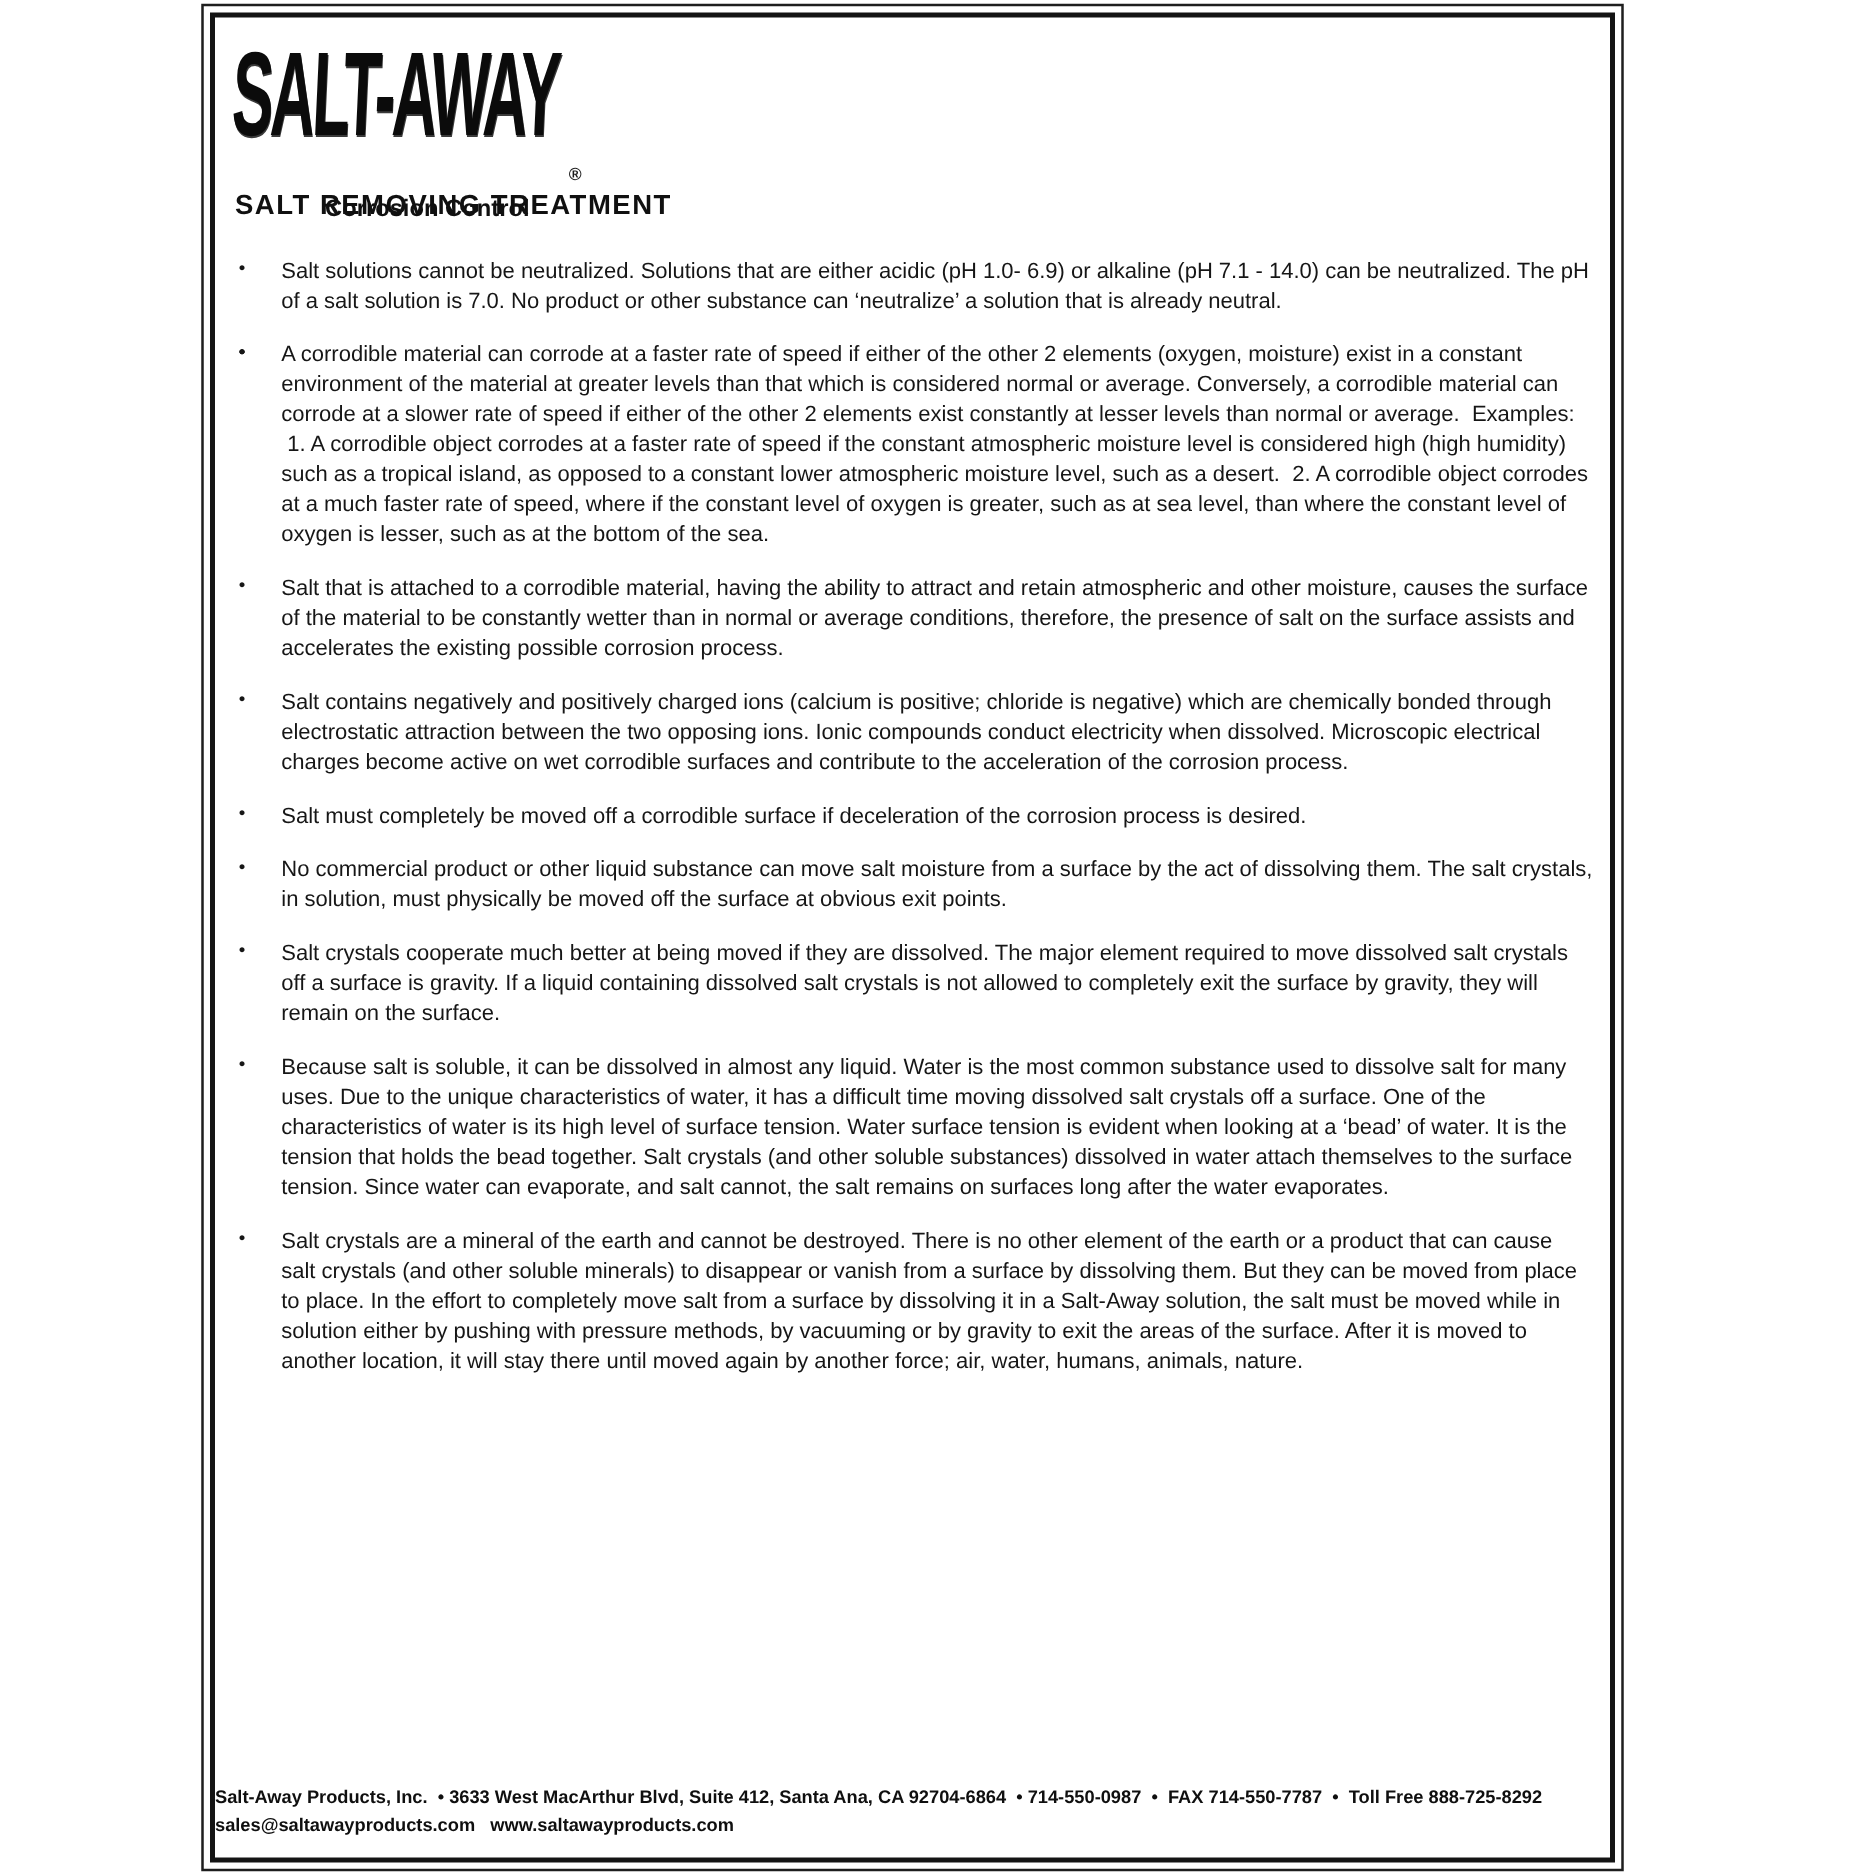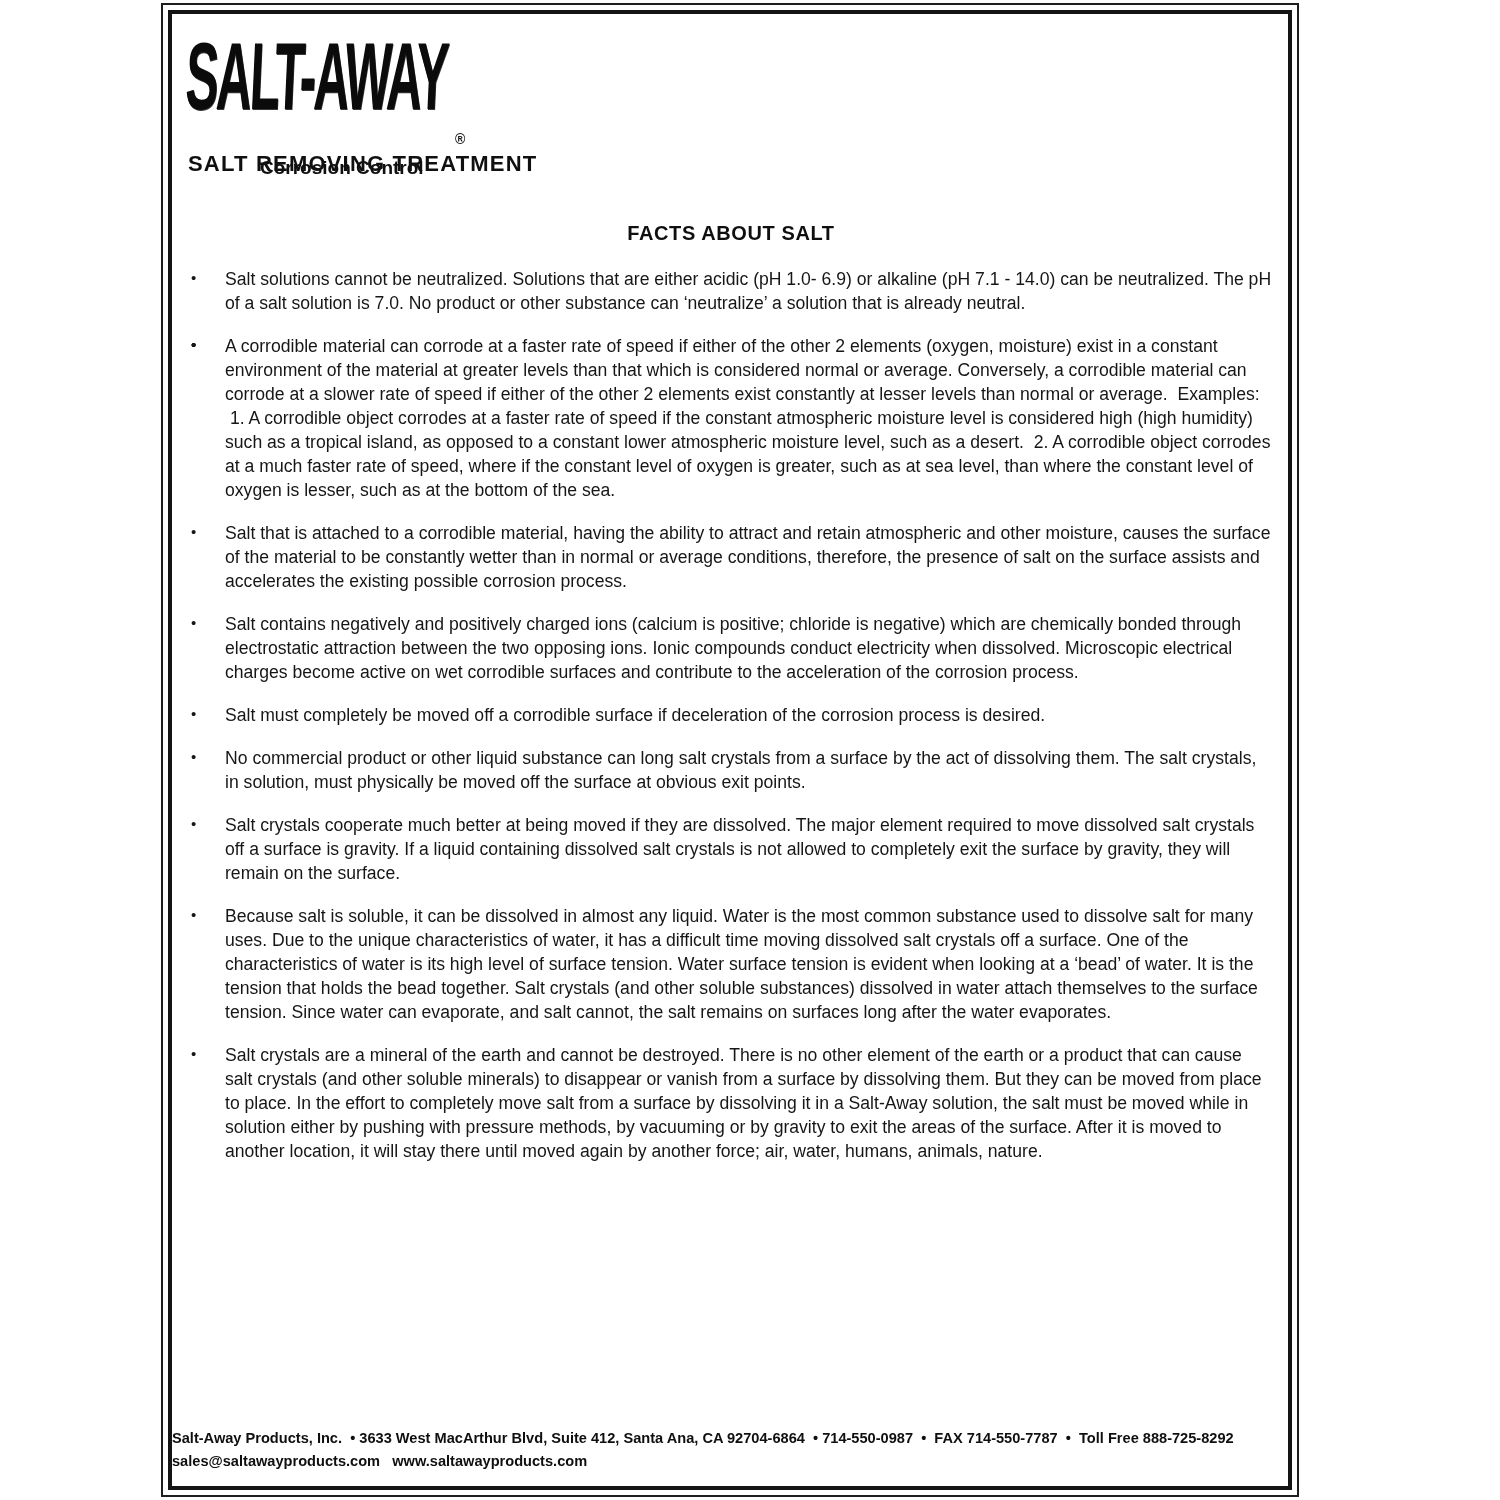--- a/index.html
+++ b/index.html
@@ -63,31 +63,30 @@
 
       <div class="header">
         <div class="logo-block">
           <div class="logo-word">SALT-AWAY</div>
           <div class="logo-sub">Corrosion Control</div>
           <div class="logo-reg">®</div>
           <div class="logo-tagline">SALT REMOVING TREATMENT</div>
         </div>
       </div>
 
-      <div class="doc-title">FACTS ABOUT SALT</div>
 
       <ul class="facts">
         <li><span class="marker">•</span><span class="fact-text">Salt solutions cannot be neutralized. Solutions that are either acidic (pH 1.0- 6.9) or alkaline (pH 7.1 - 14.0) can be neutralized. The pH of a salt solution is 7.0. No product or other substance can ‘neutralize’ a solution that is already neutral.</span></li>
         <li><span class="marker">•</span></li>
         <li><span class="marker">•</span></li>
         <li><span class="marker">•</span><span class="fact-text">A corrodible material can corrode at a faster rate of speed if either of the other 2 elements (oxygen, moisture) exist in a constant environment of the material at greater levels than that which is considered normal or average. Conversely, a corrodible material can corrode at a slower rate of speed if either of the other 2 elements exist constantly at lesser levels than normal or average. &nbsp;Examples: &nbsp;1. A corrodible object corrodes at a faster rate of speed if the constant atmospheric moisture level is considered high (high humidity) such as a tropical island, as opposed to a constant lower atmospheric moisture level, such as a desert. &nbsp;2. A corrodible object corrodes at a much faster rate of speed, where if the constant level of oxygen is greater, such as at sea level, than where the constant level of oxygen is lesser, such as at the bottom of the sea.</span></li>
         <li><span class="marker">•</span><span class="fact-text">Salt that is attached to a corrodible material, having the ability to attract and retain atmospheric and other moisture, causes the surface of the material to be constantly wetter than in normal or average conditions, therefore, the presence of salt on the surface assists and accelerates the existing possible corrosion process.</span></li>
         <li><span class="marker">•</span><span class="fact-text">Salt contains negatively and positively charged ions (calcium is positive; chloride is negative) which are chemically bonded through electrostatic attraction between the two opposing ions. Ionic compounds conduct electricity when dissolved. Microscopic electrical charges become active on wet corrodible surfaces and contribute to the acceleration of the corrosion process.</span></li>
         <li><span class="marker">•</span><span class="fact-text">Salt must completely be moved off a corrodible surface if deceleration of the corrosion process is desired.</span></li>
-        <li><span class="marker">•</span><span class="fact-text">No commercial product or other liquid substance can long salt crystals from a surface by the act of dissolving them. The salt crystals, in solution, must physically be moved off the surface at obvious exit points.</span></li>
+        <li><span class="marker">•</span><span class="fact-text">No commercial product or other liquid substance can move salt moisture from a surface by the act of dissolving them. The salt crystals, in solution, must physically be moved off the surface at obvious exit points.</span></li>
         <li><span class="marker">•</span><span class="fact-text">Salt crystals cooperate much better at being moved if they are dissolved. The major element required to move dissolved salt crystals off a surface is gravity. If a liquid containing dissolved salt crystals is not allowed to completely exit the surface by gravity, they will remain on the surface.</span></li>
         <li><span class="marker">•</span><span class="fact-text">Because salt is soluble, it can be dissolved in almost any liquid. Water is the most common substance used to dissolve salt for many uses. Due to the unique characteristics of water, it has a difficult time moving dissolved salt crystals off a surface. One of the characteristics of water is its high level of surface tension. Water surface tension is evident when looking at a ‘bead’ of water. It is the tension that holds the bead together. Salt crystals (and other soluble substances) dissolved in water attach themselves to the surface tension. Since water can evaporate, and salt cannot, the salt remains on surfaces long after the water evaporates.</span></li>
         <li><span class="marker">•</span><span class="fact-text">Salt crystals are a mineral of the earth and cannot be destroyed. There is no other element of the earth or a product that can cause salt crystals (and other soluble minerals) to disappear or vanish from a surface by dissolving them. But they can be moved from place to place. In the effort to completely move salt from a surface by dissolving it in a Salt-Away solution, the salt must be moved while in solution either by pushing with pressure methods, by vacuuming or by gravity to exit the areas of the surface. After it is moved to another location, it will stay there until moved again by another force; air, water, humans, animals, nature.</span></li>
       </ul>
 
       <div class="footer">
         <div>Salt-Away Products, Inc. &nbsp;• 3633 West MacArthur Blvd, Suite 412, Santa Ana, CA 92704-6864 &nbsp;• 714-550-0987 &nbsp;• &nbsp;FAX 714-550-7787 &nbsp;• &nbsp;Toll Free 888-725-8292</div>
         <div>sales@saltawayproducts.com &nbsp; www.saltawayproducts.com</div>
       </div>
 

